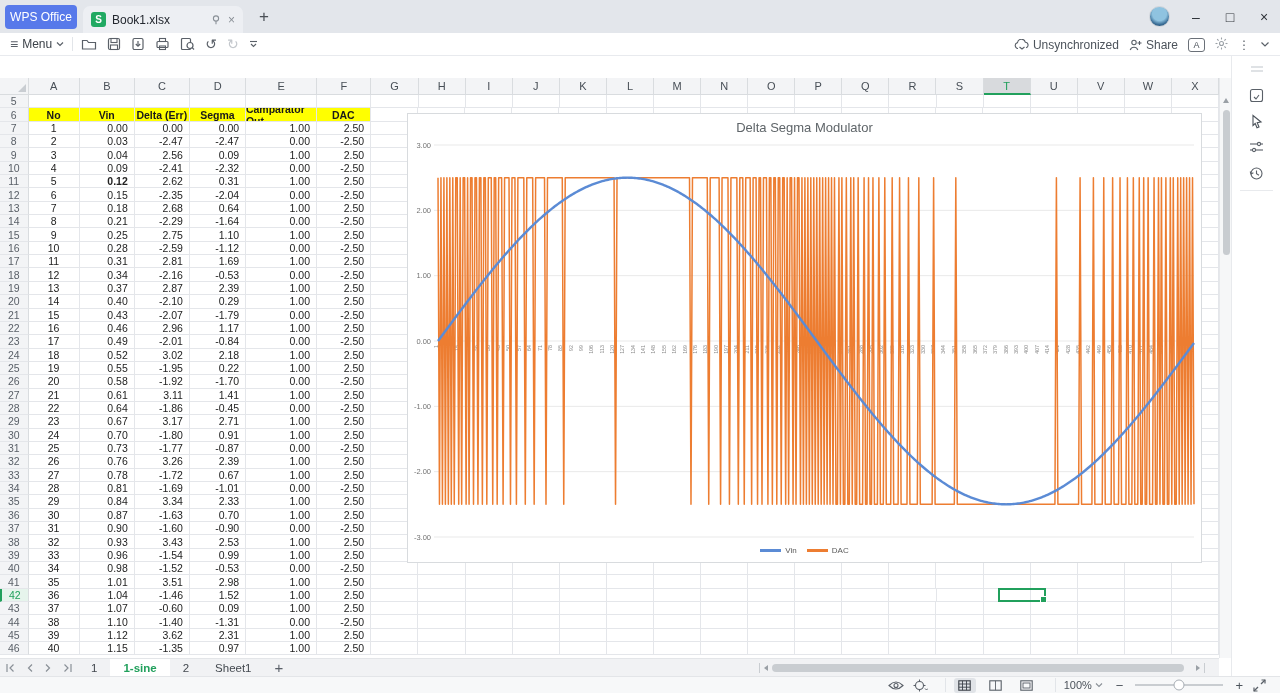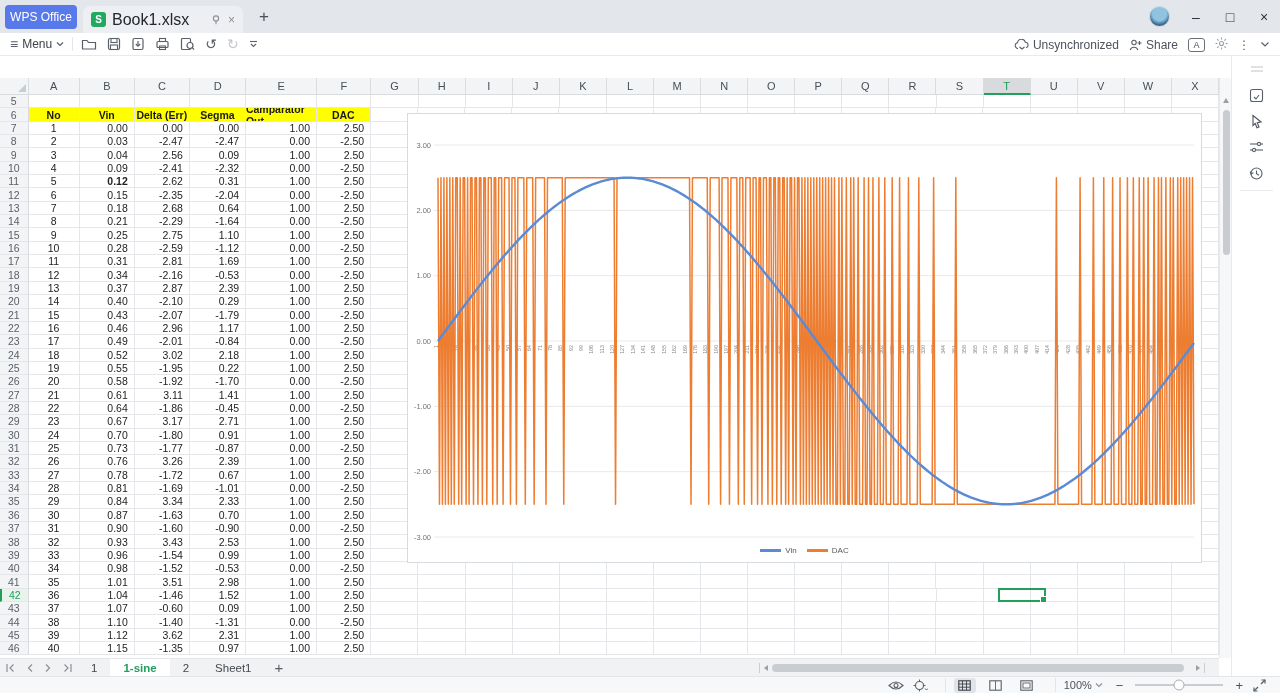--- a/index.html
+++ b/index.html
@@ -5,21 +5,21 @@
   * { margin:0; padding:0; box-sizing:border-box; }
   html,body { width:1280px; height:693px; overflow:hidden; }
   body { font-family:"Liberation Sans", sans-serif; background:#fff; color:#333; }
   #app { position:relative; width:1280px; height:693px; background:#fff; overflow:hidden; }
 
   
   .titlebar { position:absolute; left:0; top:0; width:1280px; height:33px; background:#e3e6eb; display:flex; align-items:center; }
   .wps-btn { margin-left:5px; width:72px; height:24px; background:#5779ea; color:#fff; font-size:12px; border-radius:4px; display:flex; align-items:center; justify-content:center; }
   .doc-tab { margin-left:6px; width:160px; height:27px; margin-top:6px; background:#edeff3; border-radius:7px 7px 0 0; display:flex; align-items:center; padding:0 8px; position:relative; }
   .doc-logo { width:15px; height:15px; background:#21a962; border-radius:3px; color:#fff; font-size:10px; font-weight:bold; display:flex; align-items:center; justify-content:center; }
-  .doc-title { font-size:16px; color:#23272e; margin-left:6px; flex:1; white-space:nowrap; overflow:hidden; }
+  .doc-title { font-size:12px; color:#23272e; margin-left:6px; flex:1; white-space:nowrap; overflow:hidden; }
   .tab-ico { color:#8a9097; font-size:12px; margin-left:7px; cursor:pointer; display:flex; align-items:center; }
   .newtab { margin-left:16px; font-size:17px; color:#4a4f55; cursor:pointer; }
   .tb-right { position:absolute; right:8px; top:0; height:33px; display:flex; align-items:center; gap:18px; }
   .avatar { width:21px; height:21px; border-radius:50%; background:radial-gradient(circle at 50% 35%, #8fc3e0 0 45%, #3a6d96 70%, #23425c); border:1px solid #cfd4da; }
   .winbtn { font-size:14px; color:#30343a; width:16px; text-align:center; cursor:pointer; }
 
   
   .toolbar { position:absolute; left:0; top:33px; width:1280px; height:23px; background:#fff; border-bottom:1px solid #e8eaee; display:flex; align-items:center; font-size:12px; }
   .menu-wrap { display:flex; align-items:center; gap:4px; margin-left:10px; color:#3c4249; }
   .vdiv { width:1px; height:14px; background:#e2e5e9; margin:0 8px; }
@@ -1381,20 +1381,21 @@
         <div class="gcell" style="width: 47.8px;"></div>
         <div class="gcell" style="width: 47.8px;"></div>
         <div class="gcell" style="width: 47.8px;"></div>
         <div class="gcell" style="width: 47.8px;"></div>
       </div>
     </div>
 
   <div id="selcell" style="left: 997.6px; top: 587.95px; width: 48.8px; height: 14.35px;"></div>
 
   <div id="chartbox">
+    <div class="chart-title">Delta Segma Modulator</div>
     <svg id="chartsvg" width="793" height="448" viewBox="0 0 793 448">
         <line x1="26" x2="786" y1="423" y2="423" stroke="#e9e9e9" stroke-width="1"></line>
         <text x="23" y="425.6" text-anchor="end" font-size="7.5" fill="#737373">-3.00</text>
         <line x1="26" x2="786" y1="357.6666666666667" y2="357.6666666666667" stroke="#e9e9e9" stroke-width="1"></line>
         <text x="23" y="360.2666666666667" text-anchor="end" font-size="7.5" fill="#737373">-2.00</text>
         <line x1="26" x2="786" y1="292.3333333333333" y2="292.3333333333333" stroke="#e9e9e9" stroke-width="1"></line>
         <text x="23" y="294.93333333333334" text-anchor="end" font-size="7.5" fill="#737373">-1.00</text>
         <line x1="26" x2="786" y1="227" y2="227" stroke="#e9e9e9" stroke-width="1"></line>
         <text x="23" y="229.6" text-anchor="end" font-size="7.5" fill="#737373">0.00</text>
         <line x1="26" x2="786" y1="161.66666666666666" y2="161.66666666666666" stroke="#e9e9e9" stroke-width="1"></line>

